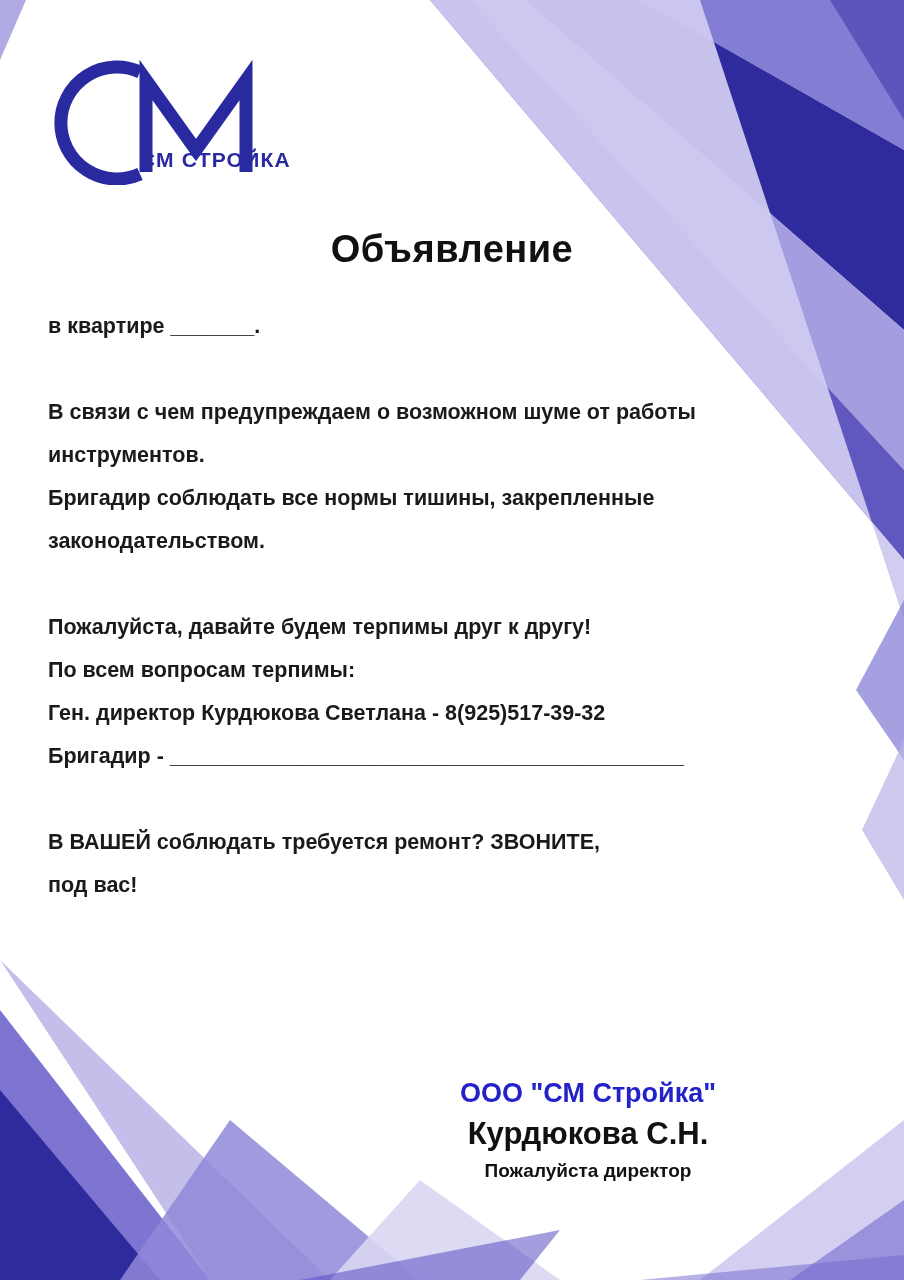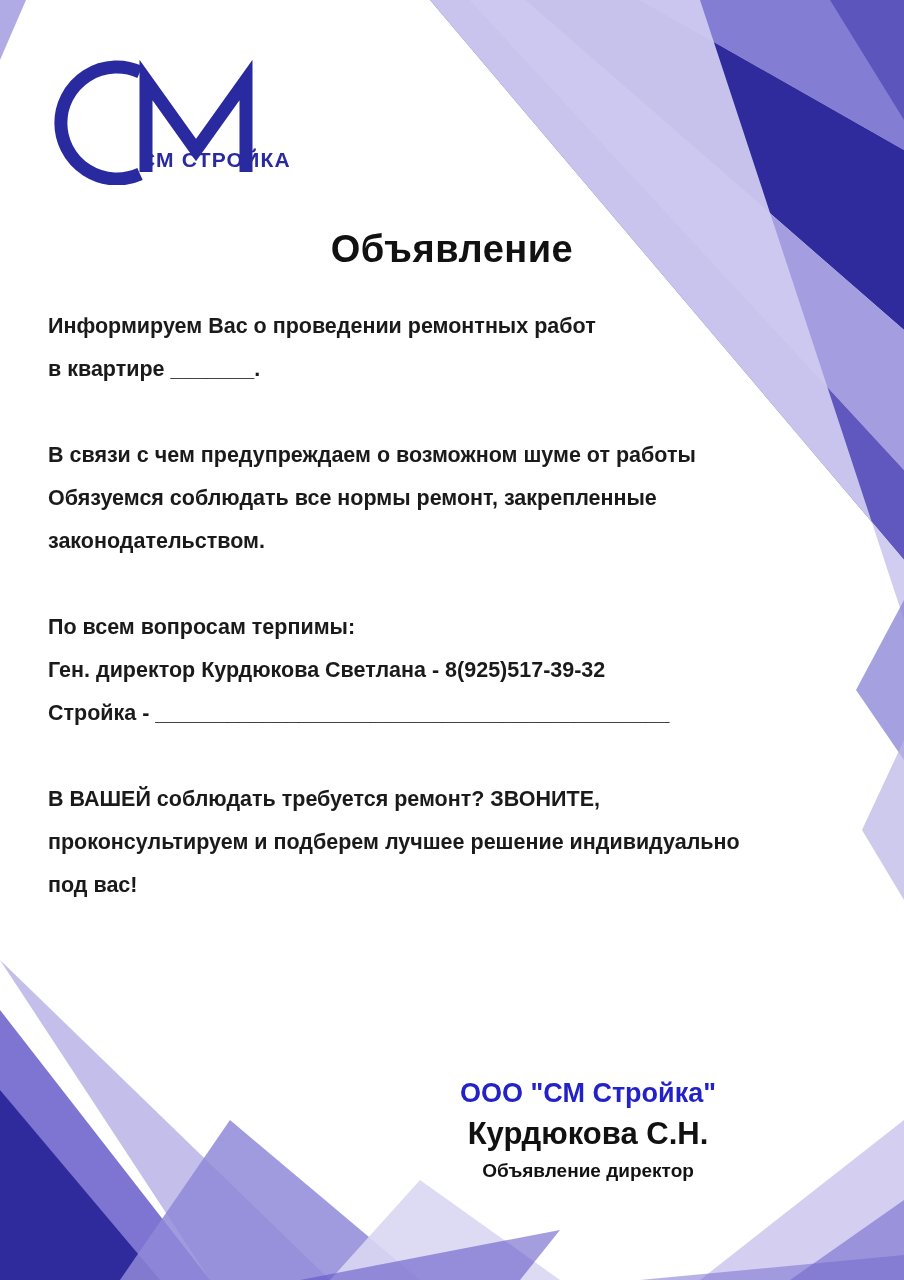--- a/index.html
+++ b/index.html
@@ -153,36 +153,36 @@
       </g>
     </svg>
     <div class="logo-sub">СМ СТРОЙКА</div>
   </div>
 
   <div class="content">
 
     <div class="doc-title">Объявление</div>
 
     <div class="body-block">
-      <p class="para">Информируем Вас о проведении ремонтных работ</p>
       <p class="para">в квартире _______.</p>
       <div class="spacer"></div>
       <p class="para">В связи с чем предупреждаем о возможном шуме от работы</p>
-      <p class="para">Обязуемся соблюдать все нормы ремонт, закрепленные</p>
+      <p class="para">инструментов.</p>
+      <p class="para">Бригадир соблюдать все нормы тишины, закрепленные</p>
       <p class="para">законодательством.</p>
       <div class="spacer"></div>
+      <p class="para">Пожалуйста, давайте будем терпимы друг к другу!</p>
       <p class="para">По всем вопросам терпимы:</p>
       <p class="para">Ген. директор Курдюкова Светлана -  8(925)517-39-32</p>
-      <p class="para">Стройка -  ___________________________________________</p>
+      <p class="para">Бригадир -  ___________________________________________</p>
       <div class="spacer"></div>
       <p class="para">В ВАШЕЙ соблюдать требуется ремонт? ЗВОНИТЕ,</p>
-      <p class="para">проконсультируем и подберем лучшее решение индивидуально</p>
       <p class="para">под вас!</p>
     </div>
 
     <div class="signature">
       <div class="sig-company">ООО "СМ Стройка"</div>
       <div class="sig-name">Курдюкова С.Н.</div>
-      <div class="sig-role">Объявление директор</div>
+      <div class="sig-role">Пожалуйста директор</div>
     </div>
 
   </div>
 </div>
 
 </body></html>

